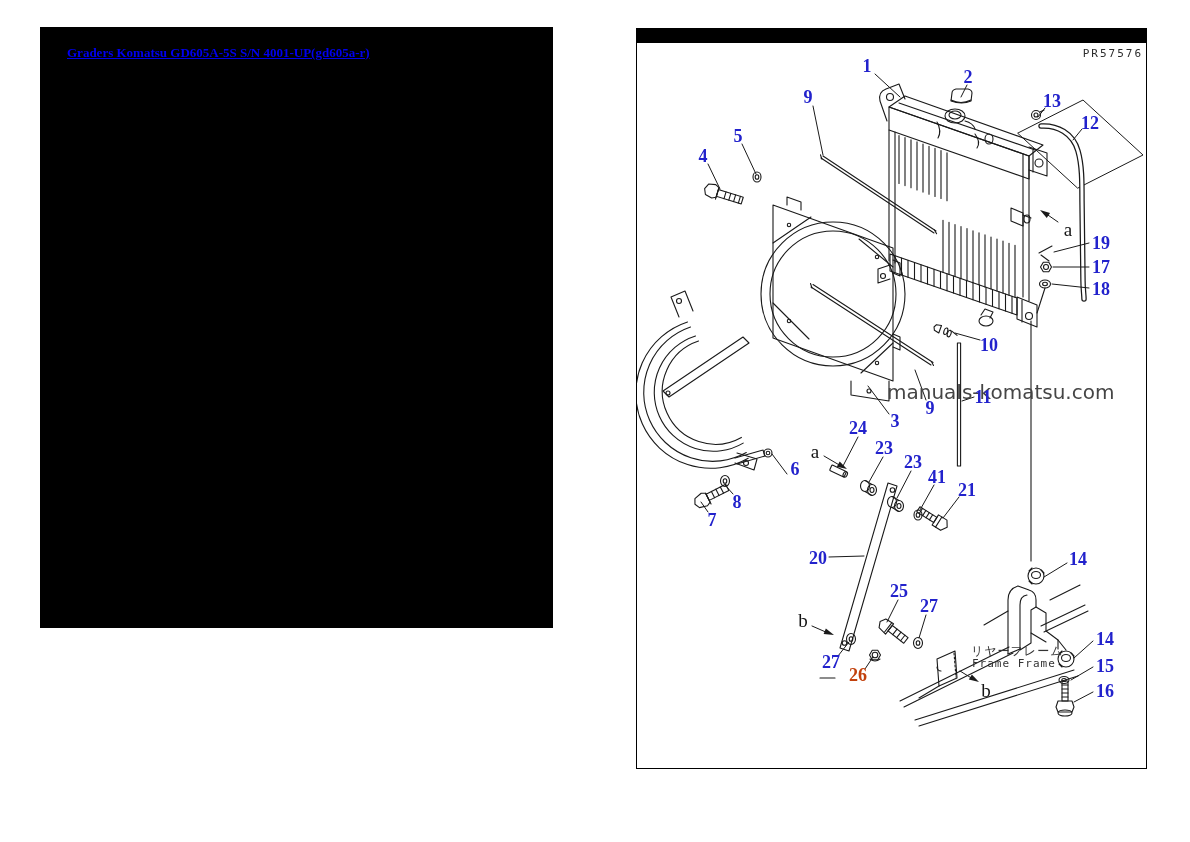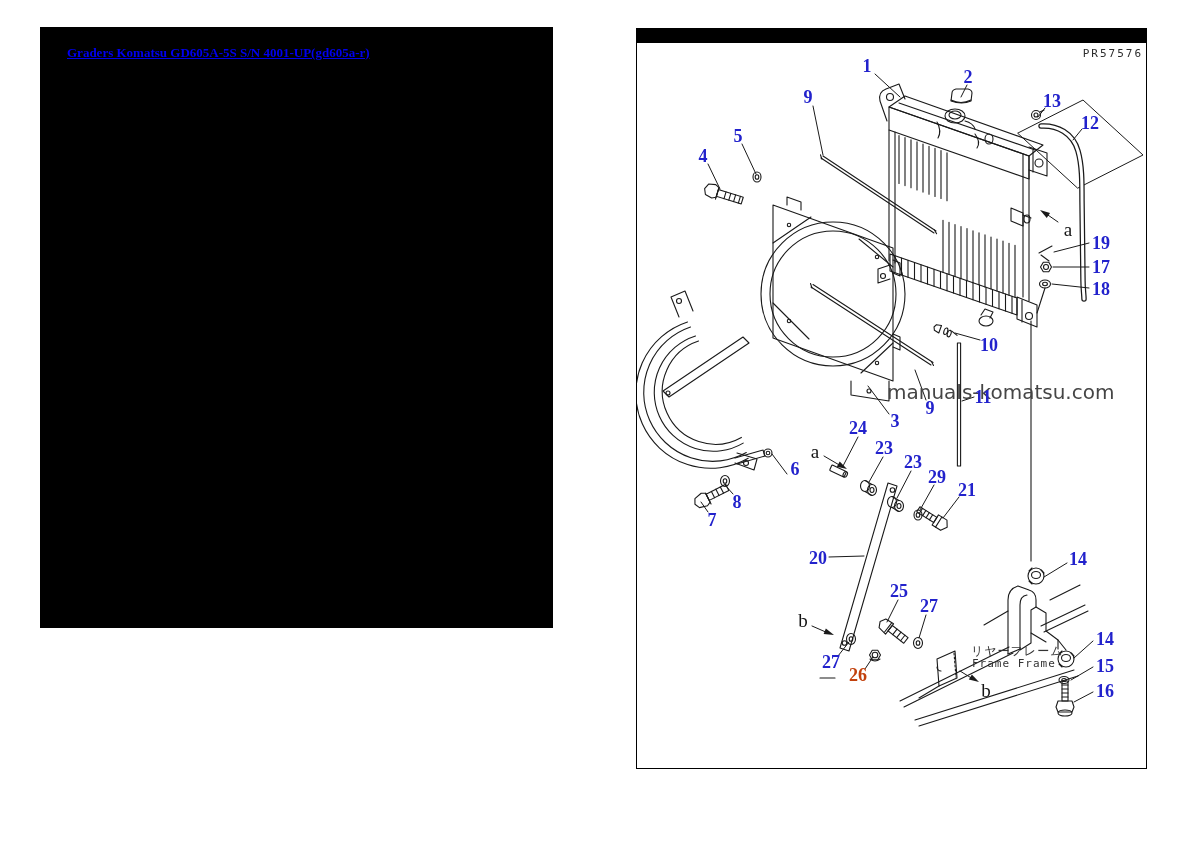--- a/index.html
+++ b/index.html
@@ -309,21 +309,21 @@
         <span class="callout" style="left: 464px; top: 214px; color: rgb(34, 34, 204);">19</span>
         <span class="callout" style="left: 464px; top: 238px; color: rgb(34, 34, 204);">17</span>
         <span class="callout" style="left: 464px; top: 260px; color: rgb(34, 34, 204);">18</span>
         <span class="callout" style="left: 352px; top: 316px; color: rgb(34, 34, 204);">10</span>
         <span class="callout" style="left: 293px; top: 379px; color: rgb(34, 34, 204);">9</span>
         <span class="callout" style="left: 346px; top: 368px; color: rgb(34, 34, 204);">11</span>
         <span class="callout" style="left: 258px; top: 392px; color: rgb(34, 34, 204);">3</span>
         <span class="callout" style="left: 221px; top: 399px; color: rgb(34, 34, 204);">24</span>
         <span class="callout" style="left: 247px; top: 419px; color: rgb(34, 34, 204);">23</span>
         <span class="callout" style="left: 276px; top: 433px; color: rgb(34, 34, 204);">23</span>
-        <span class="callout" style="left: 300px; top: 448px; color: rgb(34, 34, 204);">29</span>
+        <span class="callout" style="left: 300px; top: 448px; color: rgb(34, 34, 204);">41</span>
         <span class="callout" style="left: 330px; top: 461px; color: rgb(34, 34, 204);">21</span>
         <span class="callout" style="left: 158px; top: 440px; color: rgb(34, 34, 204);">6</span>
         <span class="callout" style="left: 100px; top: 473px; color: rgb(34, 34, 204);">8</span>
         <span class="callout" style="left: 75px; top: 491px; color: rgb(34, 34, 204);">7</span>
         <span class="callout" style="left: 181px; top: 529px; color: rgb(34, 34, 204);">20</span>
         <span class="callout" style="left: 441px; top: 530px; color: rgb(34, 34, 204);">14</span>
         <span class="callout" style="left: 262px; top: 562px; color: rgb(34, 34, 204);">25</span>
         <span class="callout" style="left: 292px; top: 577px; color: rgb(34, 34, 204);">27</span>
         <span class="callout" style="left: 194px; top: 633px; color: rgb(34, 34, 204);">27</span>
         <span class="callout" style="left: 221px; top: 646px; color: #c2410c;">26</span>

